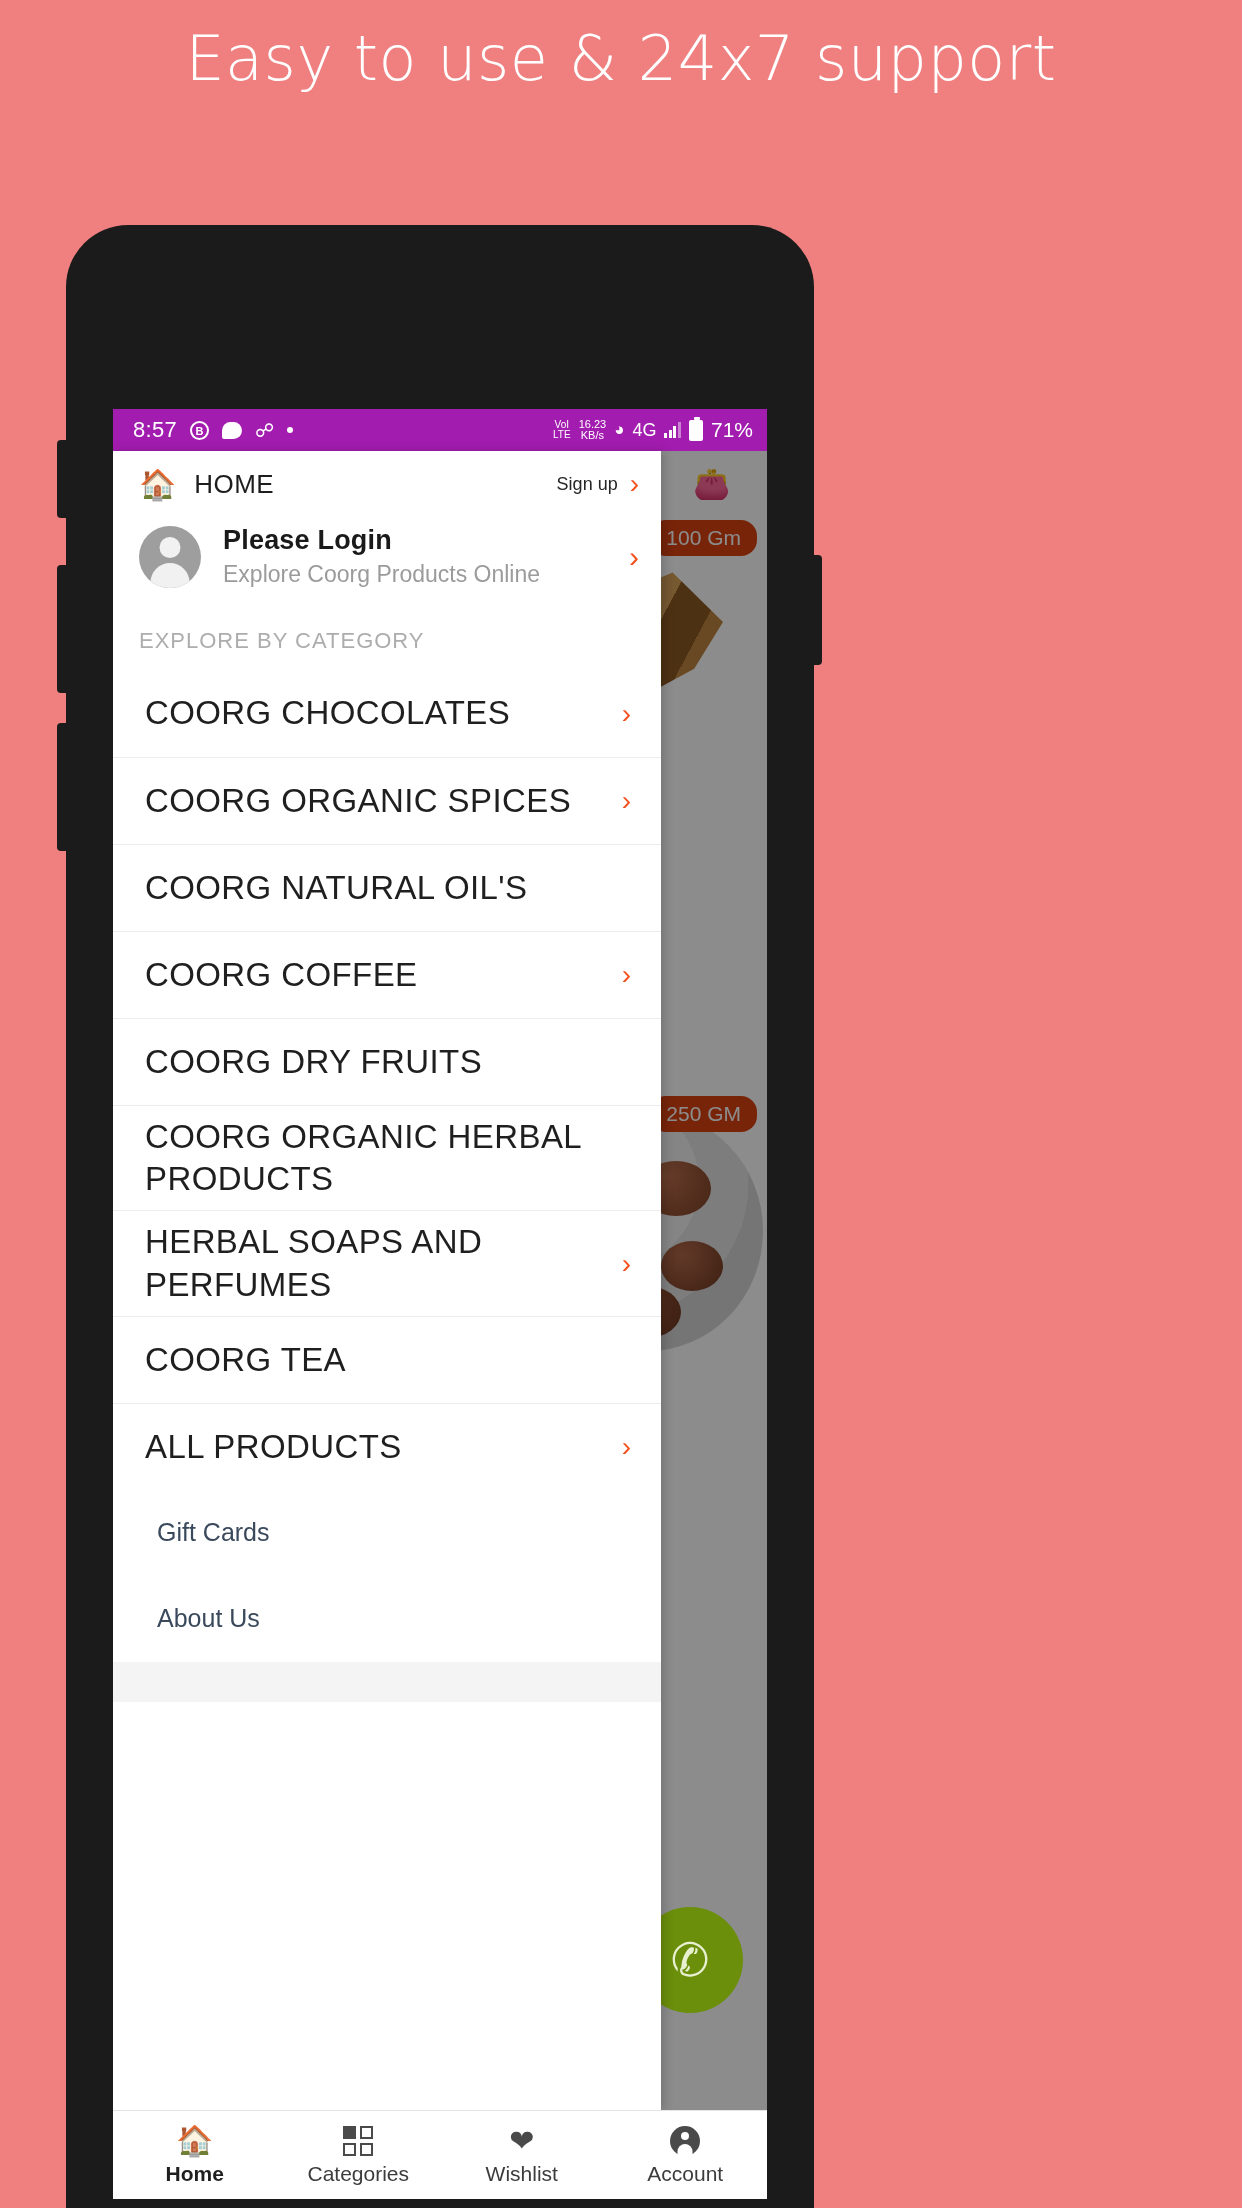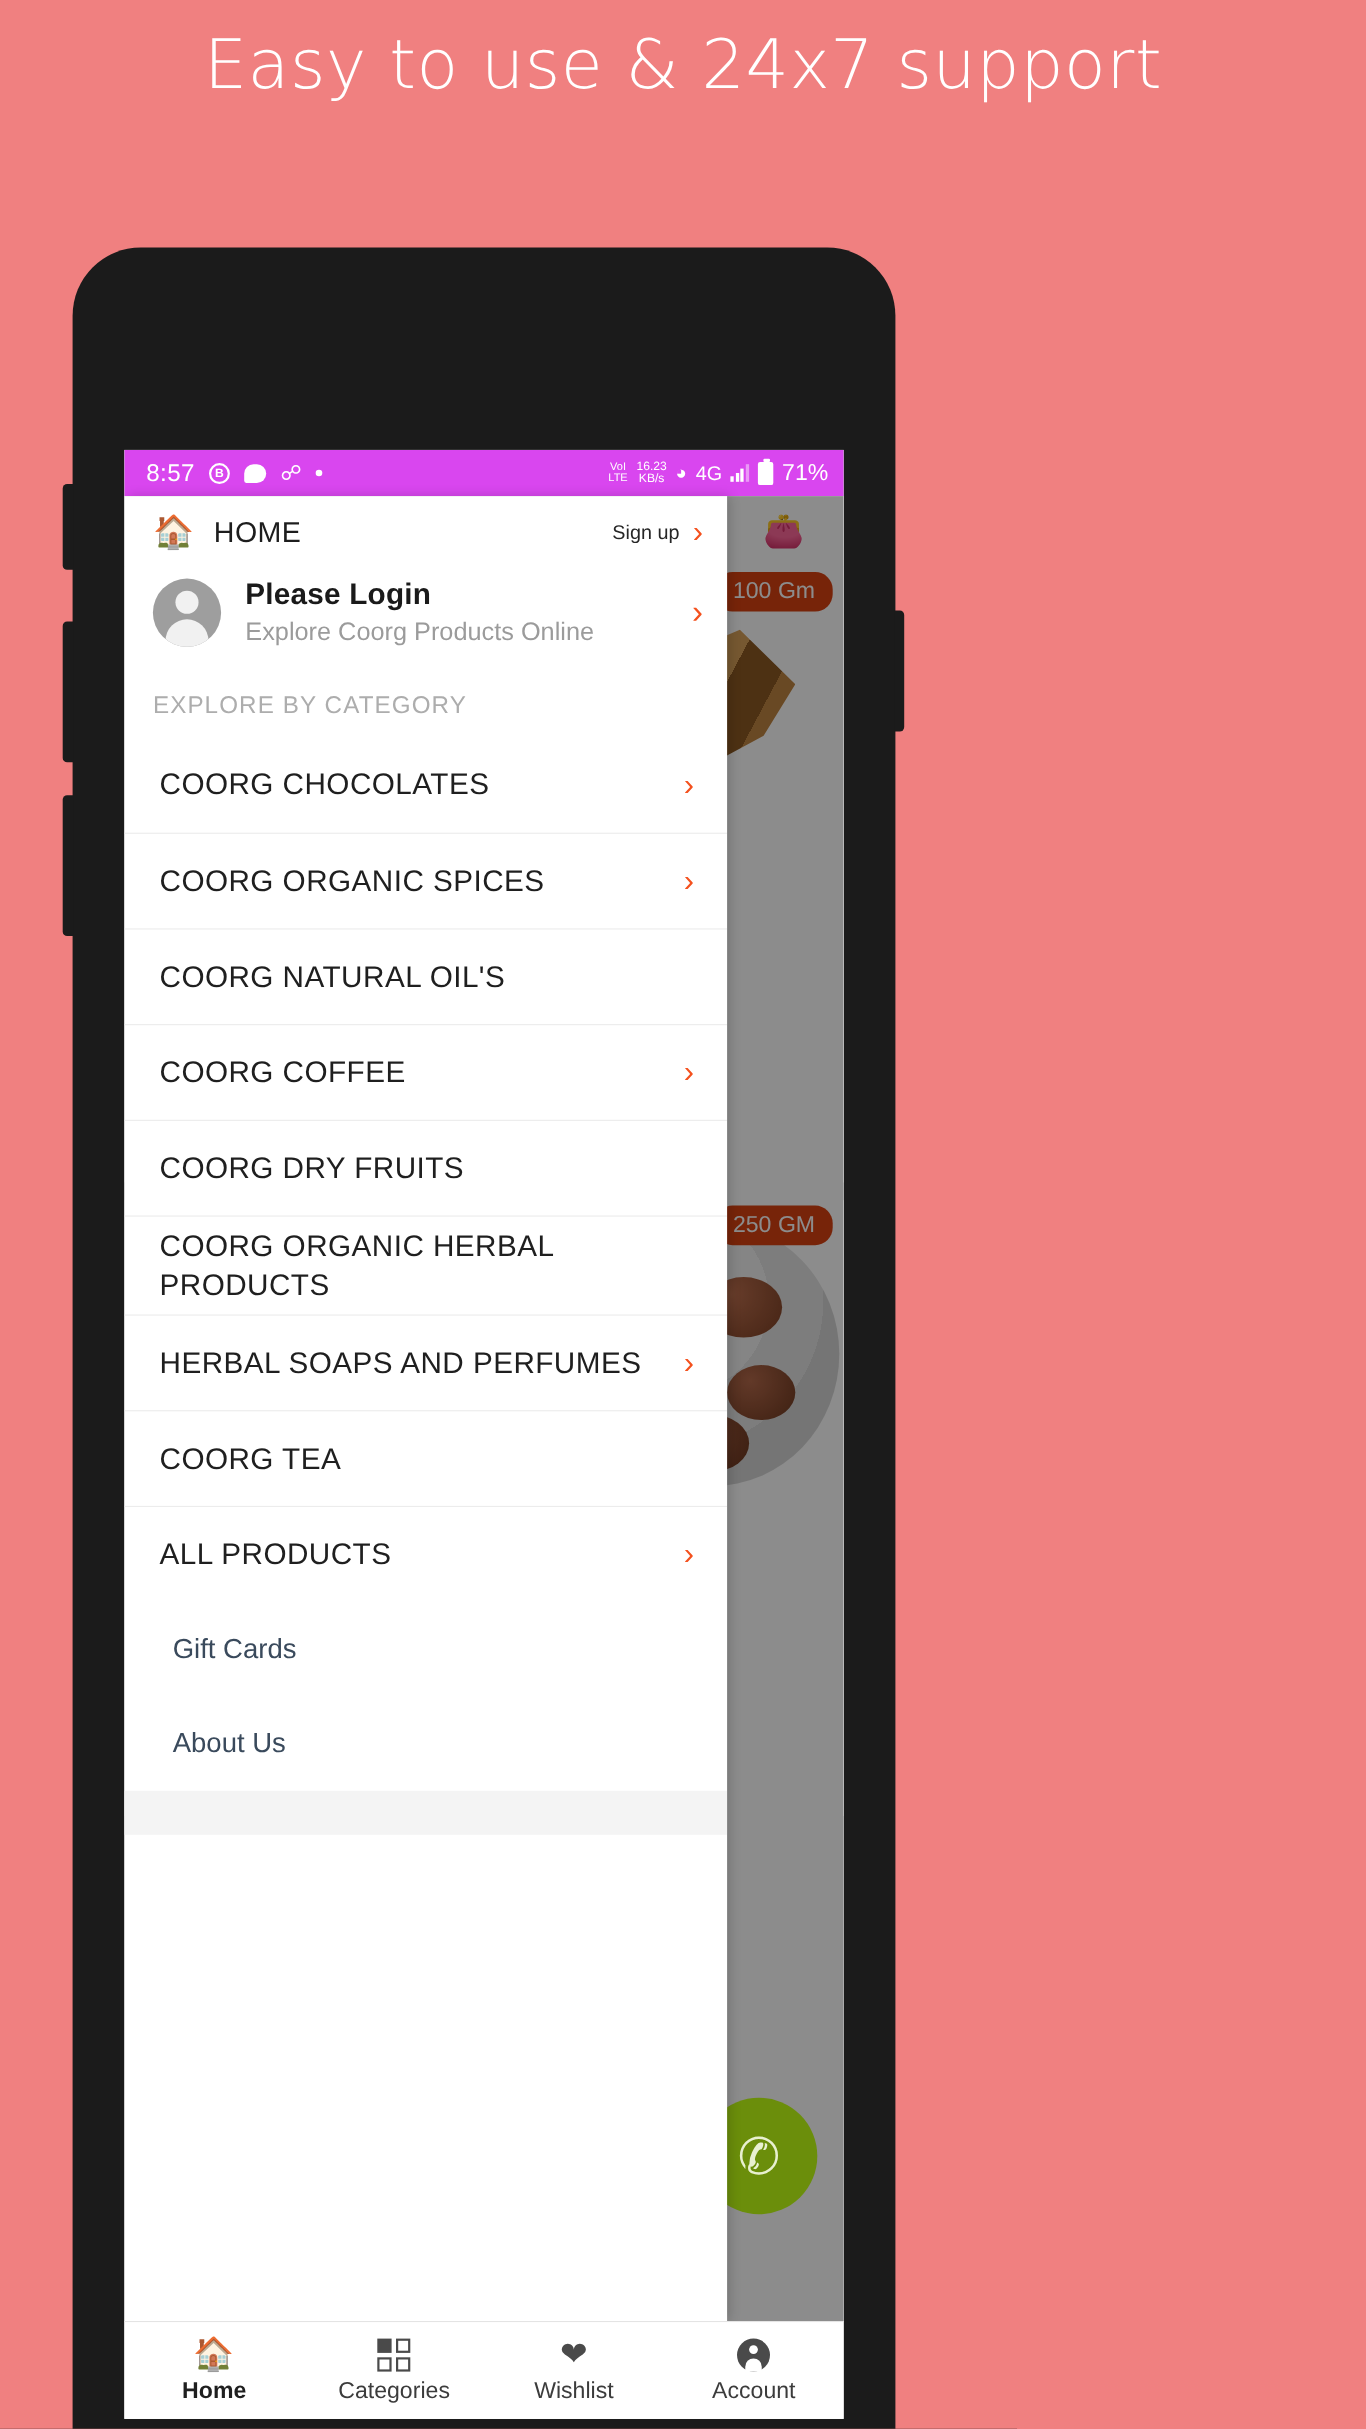--- a/index.html
+++ b/index.html
@@ -54,21 +54,21 @@
     position: absolute;
     left: 47px; top: 184px;
     width: 654px; height: 1790px;
     background: #ffffff;
     overflow: hidden;
   }
 
   
   .statusbar {
     height: 42px;
-    background: #d946ef;
+    background: #a21caf;
     display: flex;
     align-items: center;
     padding: 0 14px 0 20px;
     color: #ffffff;
     font-size: 21px;
   }
   .sb-left { display: flex; align-items: center; gap: 13px; flex: 1; }
   .sb-time { font-size: 22px; letter-spacing: 0.3px; }
   .sb-right { display: flex; align-items: center; gap: 8px; }
   .sb-ic { display: inline-block; }
@@ -220,21 +220,21 @@
     padding: 22px 0 16px 26px;
   }
 
   .cat-item {
     min-height: 87px;
     display: flex; align-items: center;
     padding: 10px 30px 10px 32px;
     border-top: 1px solid #ececec;
   }
   .cat-item:first-of-type { border-top: none; }
-  .cat-label { flex: 1; font-size: 27px; color: #1f1f1f; letter-spacing: .4px; line-height: 1.28; }
+  .cat-label { flex: 1; font-size: 33px; color: #1f1f1f; letter-spacing: .4px; line-height: 1.28; }
   .cat-chev { color: #f4511e; font-size: 28px; font-weight: 300; margin-left: 14px; }
   .cat-chev.empty { visibility: hidden; }
 
   .link-item {
     height: 86px;
     display: flex; align-items: center;
     padding: 0 32px 0 44px;
     font-size: 25px; color: #3a4a5c;
   }
   .drawer-foot-gap { height: 40px; background: #f4f4f4; }

